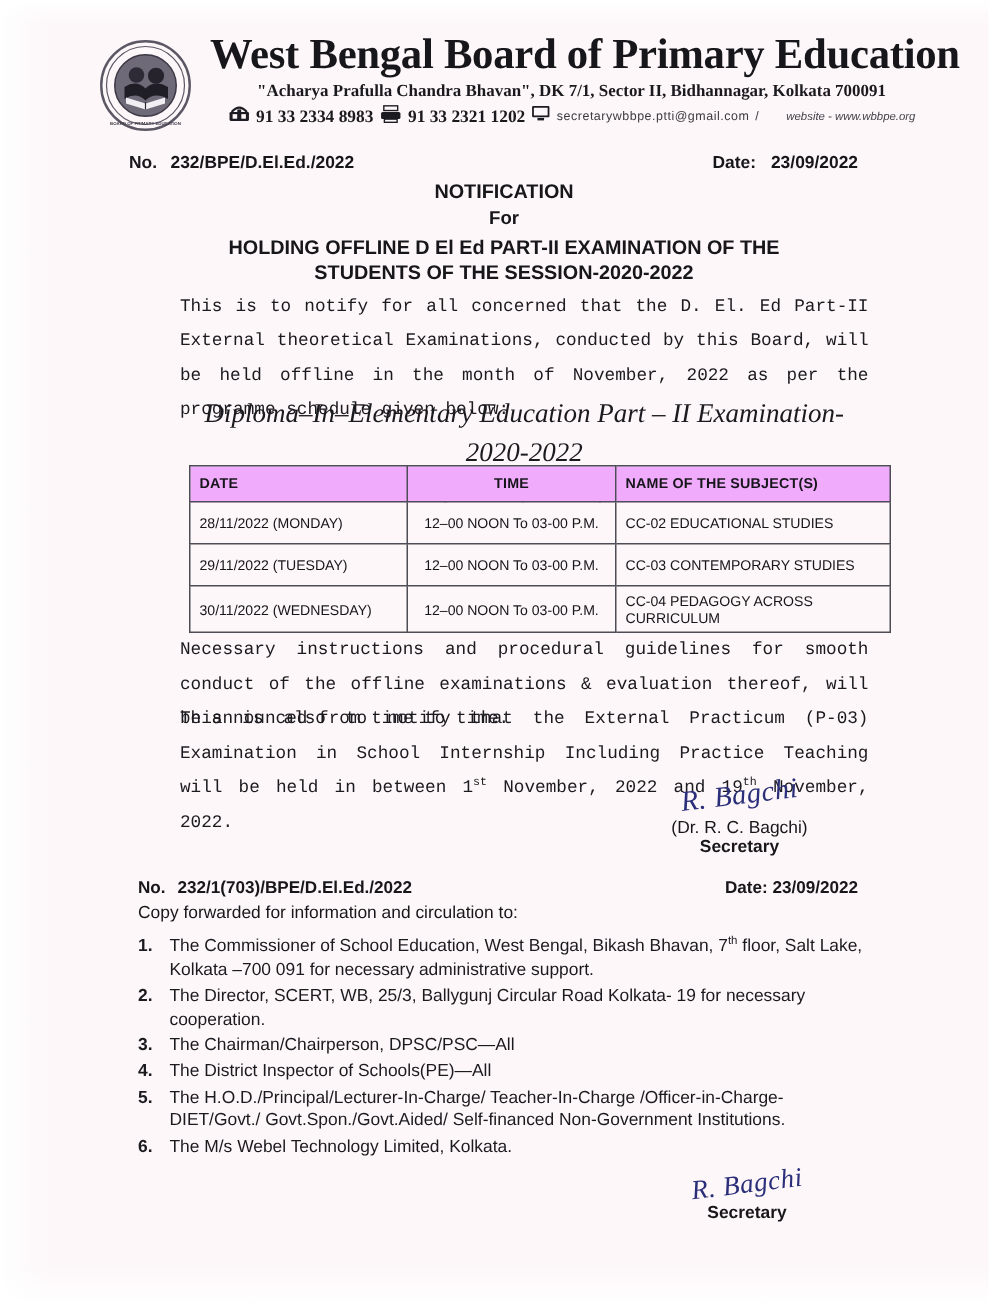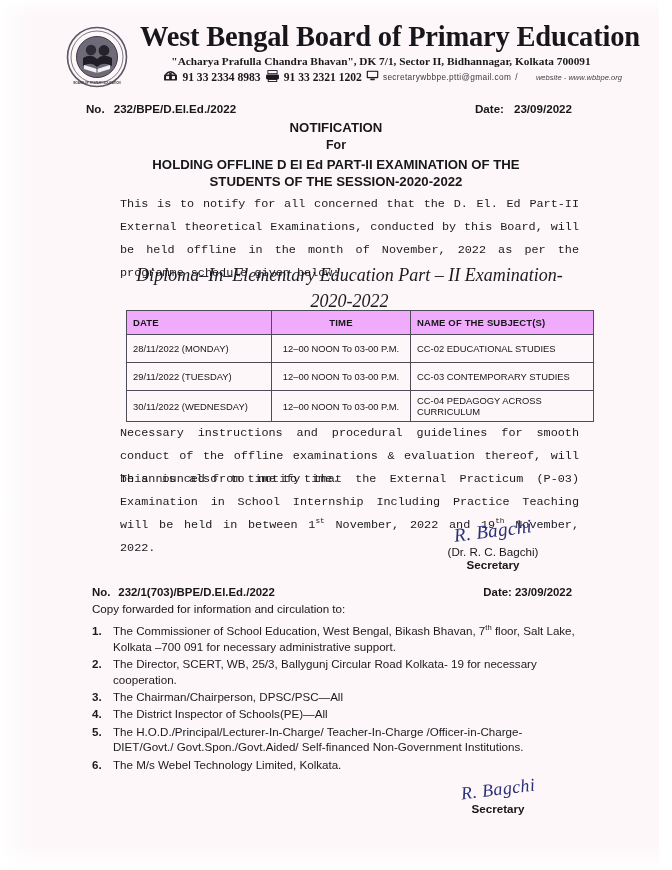--- a/index.html
+++ b/index.html
@@ -89,21 +89,21 @@
   .org-contact {
     margin-left: 78px;
     text-align: center;
     font-family: "Liberation Serif", serif;
     font-size: 11.6px;
     font-weight: bold;
     color: #1a191d;
     margin-top: 3px;
     white-space: nowrap;
     display: flex;
-    justify-content: flex-end;
+    justify-content: center;
     align-items: center;
     gap: 4px;
   }
   .org-contact .ico { display: inline-block; vertical-align: middle; }
   .org-contact .email {
     font-family: "Liberation Sans", sans-serif;
     font-weight: normal;
     font-size: 8.3px;
     letter-spacing: 0.35px;
     color: #3a3a40;

